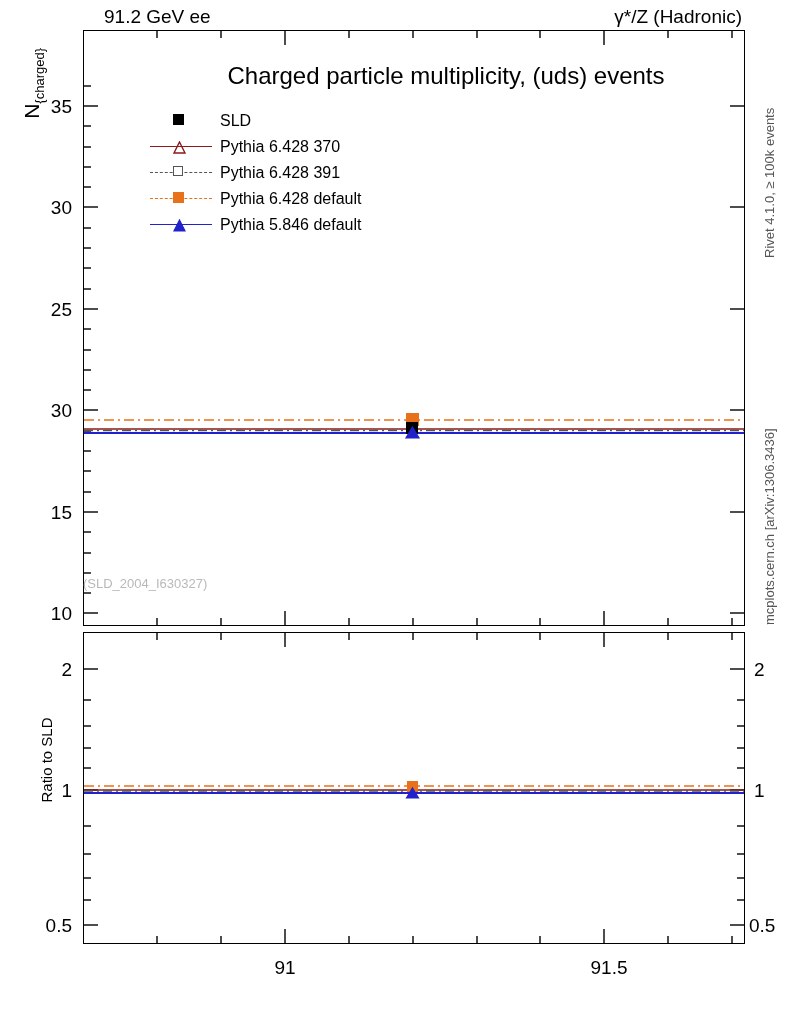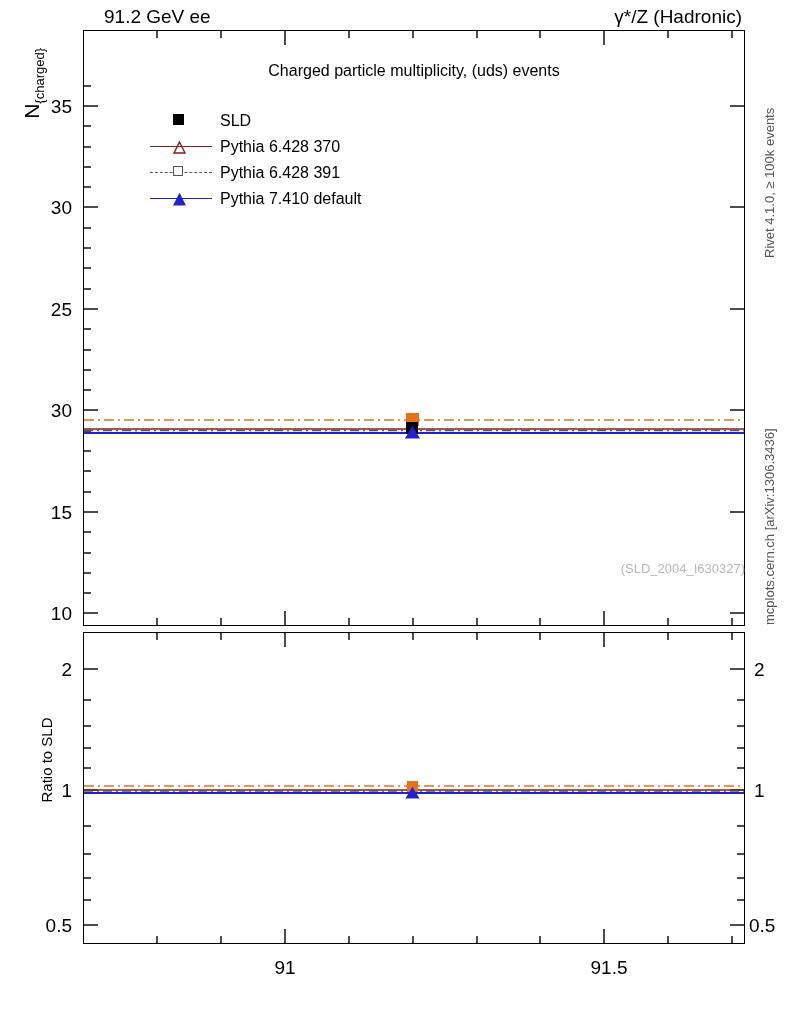--- a/index.html
+++ b/index.html
@@ -40,22 +40,23 @@
     box-sizing: border-box;
     background: #fff;
   }
   #main-frame  { left: 83px; top: 30px;  width: 662px; height: 596px; }
   #ratio-frame { left: 83px; top: 632px; width: 662px; height: 312px; }
 
   
   #plot-title {
     left: 83px; top: 62px; width: 662px;
     text-align: center;
-    font-size: 16px;
+    font-size: 24px;
     color: #000;
+    padding-left: 32px;
   }
 
   
   #ylabel-main {
     left: -10px; top: 78px;
     width: 120px;
     transform: rotate(-90deg);
     transform-origin: 60px 30px;
     text-align: right;
     font-size: 21px;
@@ -132,22 +133,22 @@
   
   .m-square-filled { background: #000; width: 11px; height: 11px; }
   .m-square-open   { border: 1.5px solid #555; width: 10px; height: 10px; background: #fff; box-sizing: border-box;}
   .m-square-orange { background: #e8721c; width: 11px; height: 11px; }
 
   
   svg.overlay { position: absolute; left: 0; top: 0; overflow: visible; }
 
   
   #watermark {
-    left: 83px; top: 561px; width: 662px;
-    text-align: right;
+    left: 83px; top: 576px; width: 662px;
+    text-align: left;
     font-size: 13px;
     color: #b9b9b9;
   }
 </style>
 </head>
 <body>
 
 <div id="root">
 
   <div class="abs hdr" id="hdr-left">91.2 GeV ee</div>
@@ -190,31 +191,38 @@
     </div>
 
     <div class="legend-row">
       <span class="legend-key">
         <span class="legend-line" style="border-top-color:#555;border-top-style:dashed;"></span>
         <span class="legend-marker m-square-open"></span>
       </span>
       <span class="legend-label">Pythia 6.428 391</span>
     </div>
 
+    <div class="legend-row">
+      <span class="legend-key">
+        <span class="legend-line" style="border-top-color:#e8721c;border-top-style:dashed;"></span>
+        <span class="legend-marker m-square-orange"></span>
+      </span>
+      <span class="legend-label">Pythia 6.428 default</span>
+    </div>
 
     <div class="legend-row">
       <span class="legend-key">
         <span class="legend-line" style="border-top-color:#2222cc;border-top-style:solid;"></span>
         <span class="legend-marker">
           <svg width="13" height="13" viewBox="0 0 13 13">
               <polygon points="6.5,1 12,12 1,12" fill="#2222cc" stroke="#2222cc" stroke-width="1.2"></polygon>
             </svg>
         </span>
       </span>
-      <span class="legend-label">Pythia 7.410 default</span>
+      <span class="legend-label">Pythia 5.846 default</span>
     </div>
   </div>
 
   <div class="abs ytick-label" style="left:22px; top:96px; width:50px;">35</div>
   <div class="abs ytick-label" style="left:22px; top:197px; width:50px;">30</div>
   <div class="abs ytick-label" style="left:22px; top:299px; width:50px;">25</div>
   <div class="abs ytick-label" style="left:22px; top:400px; width:50px;">30</div>
   <div class="abs ytick-label" style="left:22px; top:502px; width:50px;">15</div>
   <div class="abs ytick-label" style="left:22px; top:603px; width:50px;">10</div>
 

